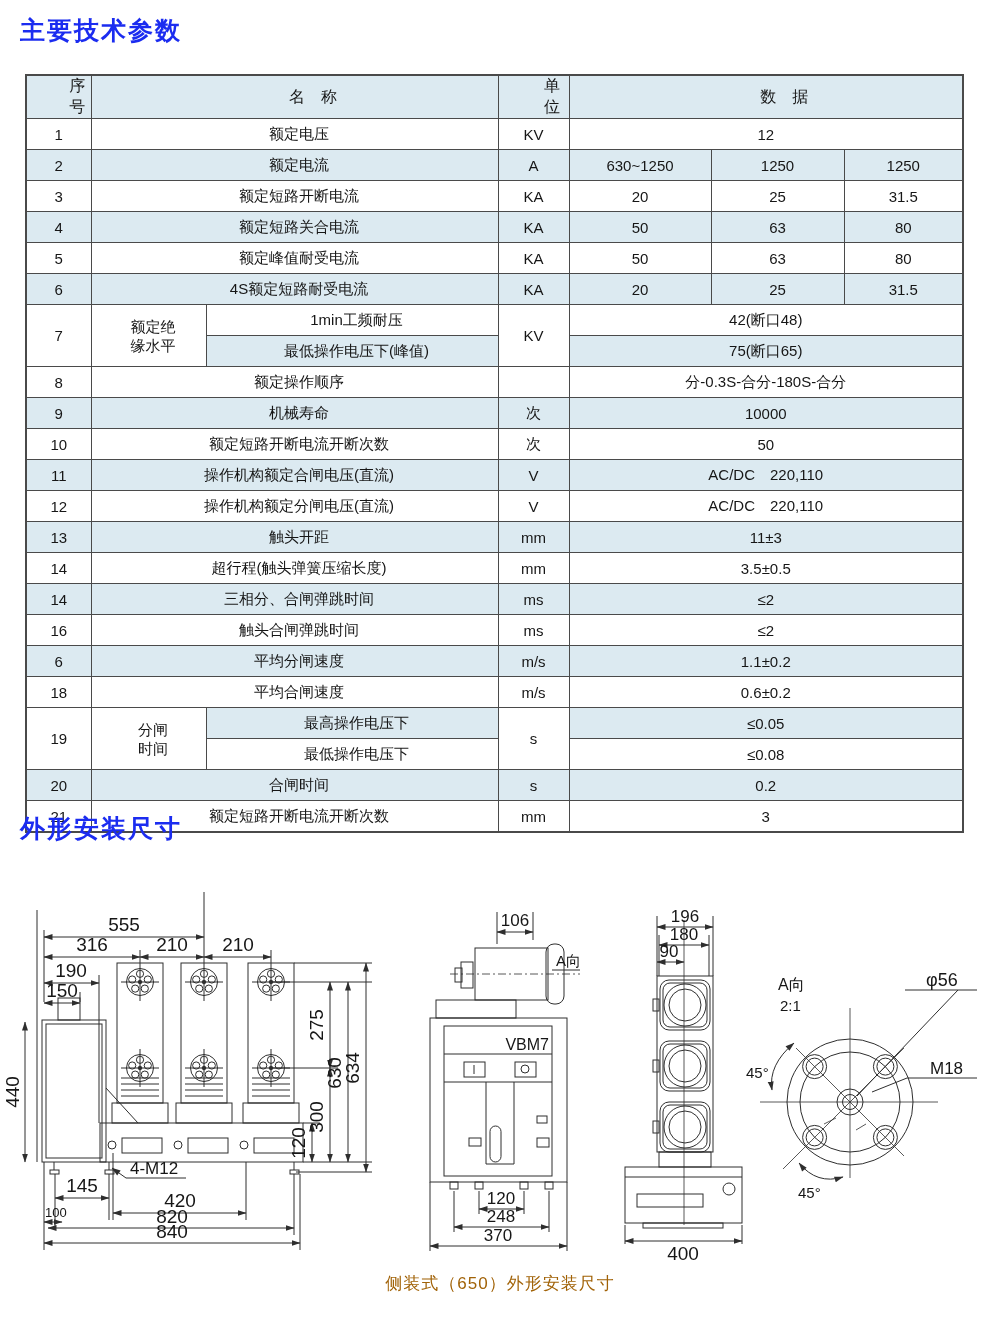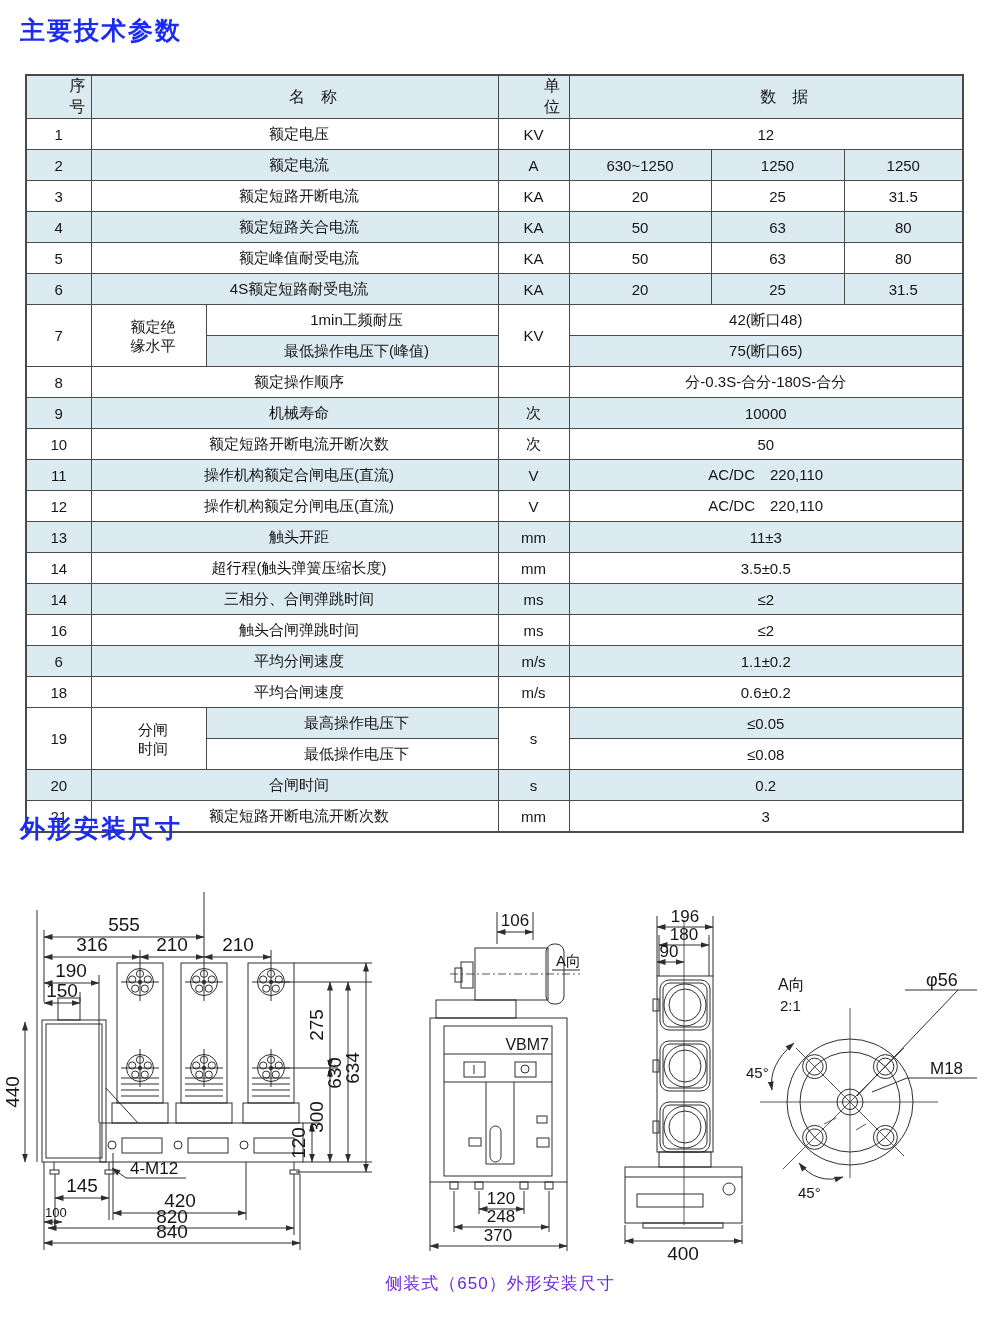--- a/index.html
+++ b/index.html
@@ -12,21 +12,21 @@
   #spec-table{position:absolute;left:25px;top:74px;width:937px;
               border-collapse:collapse;table-layout:fixed;border:2px solid #4a4a4a;}
   #spec-table th,#spec-table td{border:1px solid #4a4a4a;height:30px;font-size:15px;
               text-align:center;padding:0 3px;font-weight:normal;overflow:hidden;}
   #spec-table th{height:36px;font-size:16px;padding-left:40px;}
   .sh{background:#dceaf1;}
   .nm{text-align:left;padding-left:12px !important;}
   .two{line-height:19px;}
   #drawings{position:absolute;left:0;top:880px;}
   #caption{position:absolute;left:0;top:1272px;width:1000px;text-align:center;
-           font-size:17px;letter-spacing:1px;color:#6d28d9;}
+           font-size:17px;letter-spacing:1px;color:#a16207;}
   .ln{stroke:#2e2e2e;fill:none;stroke-width:1;}
   .dim{stroke:#2e2e2e;fill:none;stroke-width:1;}
   .cl{stroke:#2e2e2e;fill:none;stroke-width:0.8;}
   text{fill:#161616;stroke:none;font-family:"Liberation Sans","DejaVu Sans",sans-serif;}
   .dt{font-size:19px;}
   .dt17{font-size:17px;}
   .dt15{font-size:15px;}
   .dt13{font-size:13px;}
 </style>
 </head>

